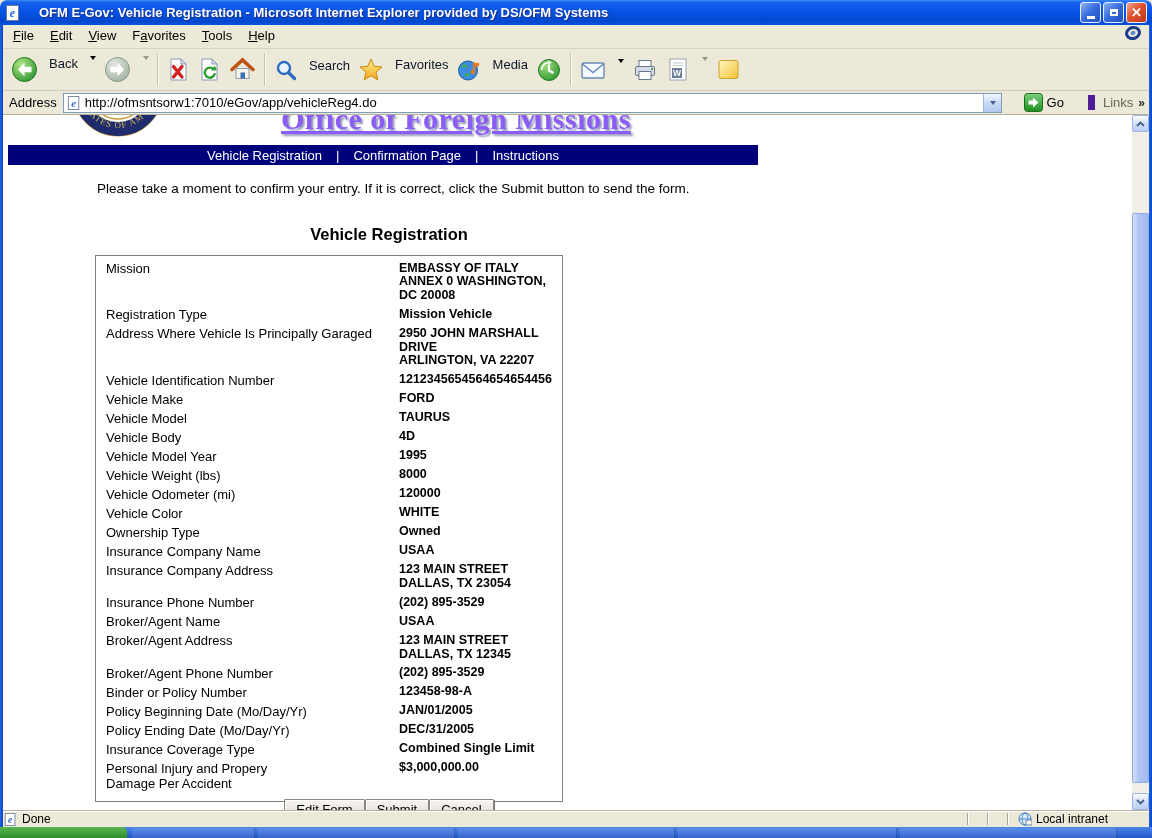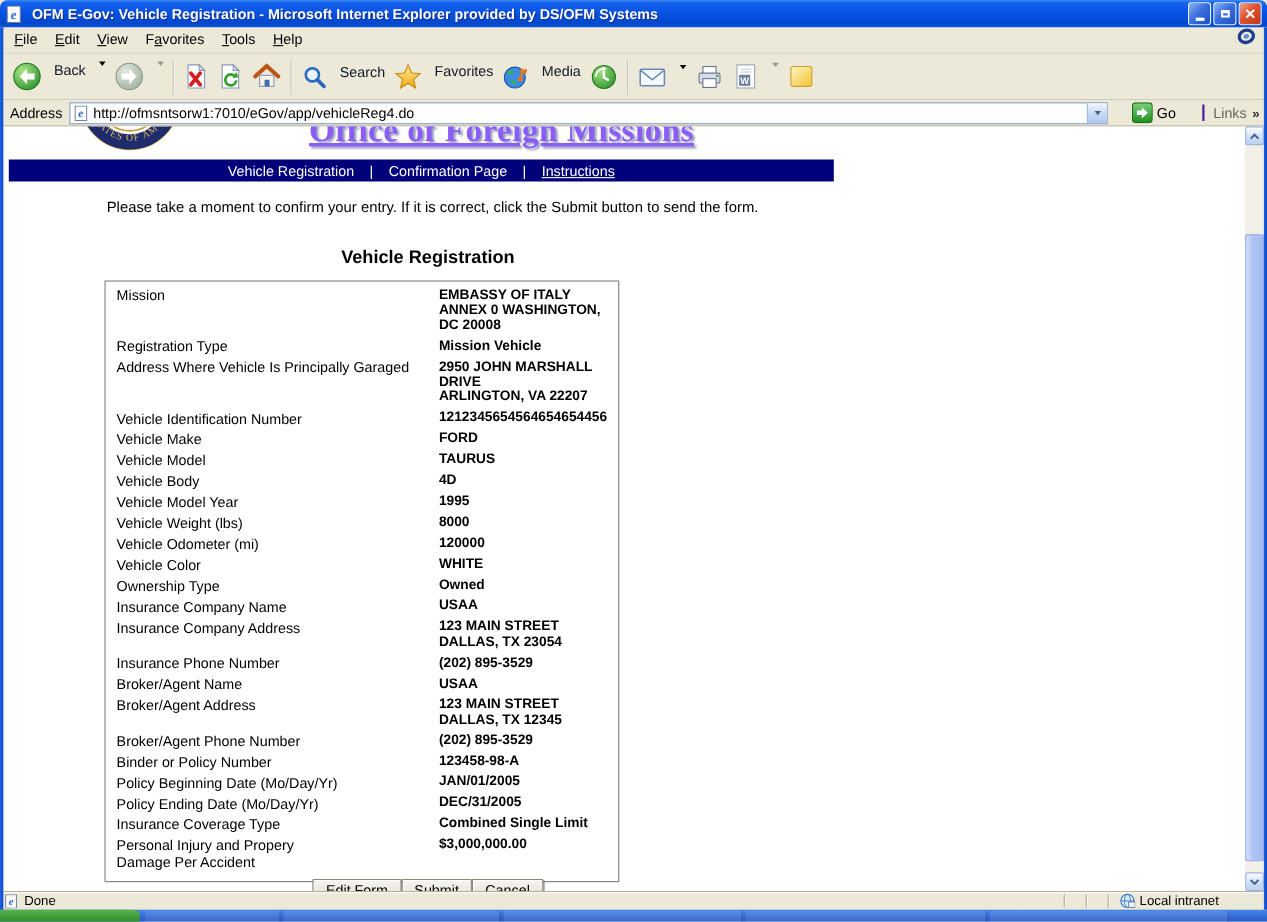--- a/index.html
+++ b/index.html
@@ -3,21 +3,21 @@
 <meta charset="utf-8">
 <style>
   html,body{margin:0;padding:0;}
   body{width:1152px;height:838px;overflow:hidden;font-family:"Liberation Sans",sans-serif;background:#ECE9D8;}
   .window{position:relative;width:1152px;height:838px;}
 
   
   .titlebar{position:absolute;top:0;left:0;right:0;height:25px;
     background:linear-gradient(180deg,#3B8BF5 0%,#1763EE 10%,#0653E4 45%,#0348CE 85%,#0A54DC 100%);
     border-radius:7px 7px 0 0;display:flex;align-items:center;padding:0 5px;box-sizing:border-box;}
-  .title-text{color:#fff;font-weight:bold;font-size:13px;margin-left:8px;text-shadow:1px 1px 1px #1A2F8A;white-space:nowrap;flex:1;}
+  .title-text{color:#fff;font-weight:bold;font-size:13px;margin-left:18px;text-shadow:1px 1px 1px #1A2F8A;white-space:nowrap;flex:1;}
   .win-buttons{display:flex;gap:2px;}
   .winbtn{width:21px;height:21px;border-radius:3px;border:1px solid #E8F0FC;display:flex;align-items:center;justify-content:center;box-sizing:border-box;cursor:default;}
   .winbtn.blue{background:linear-gradient(135deg,#8FB4F4 0%,#3A6FE0 45%,#1E4FC0 100%);}
   .winbtn.close{background:linear-gradient(135deg,#F2A88E 0%,#E0512E 45%,#C03818 100%);}
   .glyph-min{width:8px;height:3px;background:#fff;margin-top:10px;}
   .glyph-restore{width:8px;height:7px;border:2px solid #fff;border-top-width:3px;box-sizing:border-box;}
   .glyph-x{color:#fff;font-weight:bold;font-size:13px;line-height:1;font-family:"Liberation Sans",sans-serif;}
 
   
   .winborder{position:absolute;top:25px;bottom:11px;width:3px;background:linear-gradient(90deg,#1E63E8,#0A46C0);z-index:5;}
@@ -40,32 +40,32 @@
 
   
   .addressbar{position:absolute;top:91px;left:3px;right:3px;height:24px;background:#ECE9D8;
     border-bottom:1px solid #B4B09C;display:flex;align-items:center;padding:0 4px;box-sizing:border-box;font-size:13px;}
   .addr-label{color:#000;margin:0 6px 0 2px;}
   .addr-field{flex:1;height:20px;background:#fff;border:1px solid #7F9DB9;display:flex;align-items:center;padding-left:3px;box-sizing:border-box;}
   .addr-url{font-size:13px;color:#000;margin-left:4px;flex:1;white-space:nowrap;overflow:hidden;}
   .combo-btn{width:17px;height:18px;background:linear-gradient(180deg,#F4F8FE,#CBDCF8 45%,#AFC8F0);border-left:1px solid #9EB6E0;display:flex;align-items:center;justify-content:center;}
   .combo-btn .dd-arrow{border-top-color:#44618E;}
   .go-btn{display:flex;align-items:center;gap:4px;margin:0 22px;}
-  .links-sec{display:flex;align-items:center;gap:5px;color:#6A665A;padding-left:8px;border-left:2px solid #4c1d95;margin-left:2px;}
+  .links-sec{display:flex;align-items:center;gap:5px;color:#6A665A;padding-left:8px;border-left:7px solid #4c1d95;margin-left:2px;}
   .chev{font-weight:bold;color:#2A2A2A;font-size:12px;}
 
   
   .content{position:absolute;top:115px;left:3px;right:20px;bottom:28px;background:#fff;overflow:hidden;}
   .seal{position:absolute;left:69px;top:-70px;}
   .site-title{position:absolute;left:278px;top:-13px;font-family:"Liberation Serif",serif;font-weight:bold;
     font-size:30px;color:#8b5cf6;text-shadow:2px 2px 2px #9298BC;white-space:nowrap;letter-spacing:.5px;text-decoration:underline;}
   .page-nav{position:absolute;left:5px;top:30px;width:750px;height:20px;background:#00007B;color:#fff;
     display:flex;align-items:center;justify-content:center;font-size:13px;}
   .nav-item{padding:0 4px;cursor:default;}
-  .nav-link{text-decoration:underline;}
+  .nav-link{}
   .nav-sep{margin:0 10px;}
   .intro{position:absolute;left:94px;top:66px;font-size:13.5px;color:#000;}
   .page-heading{position:absolute;left:92px;top:110px;width:588px;text-align:center;font-size:16.5px;font-weight:bold;color:#000;}
   .reg-table{position:absolute;left:92px;top:140px;width:468px;border:1px solid #7F7F7F;border-collapse:separate;border-spacing:0;
     padding:3px 0 8px 0;box-sizing:border-box;background:#fff;}
   .reg-table td{vertical-align:top;}
   .cell-label{width:288px;padding:2px 0 2px 10px;font-size:13px;line-height:15px;color:#000;white-space:pre-line;}
   .cell-value{padding:2.5px 4px 2.5px 5px;font-size:12.5px;line-height:13.8px;font-weight:bold;color:#000;white-space:pre-line;}
   .form-buttons{position:absolute;left:92px;top:684px;width:588px;display:flex;justify-content:center;}
   .form-btn{font-family:"Liberation Sans",sans-serif;font-size:13px;color:#000;padding:2px 11px;

